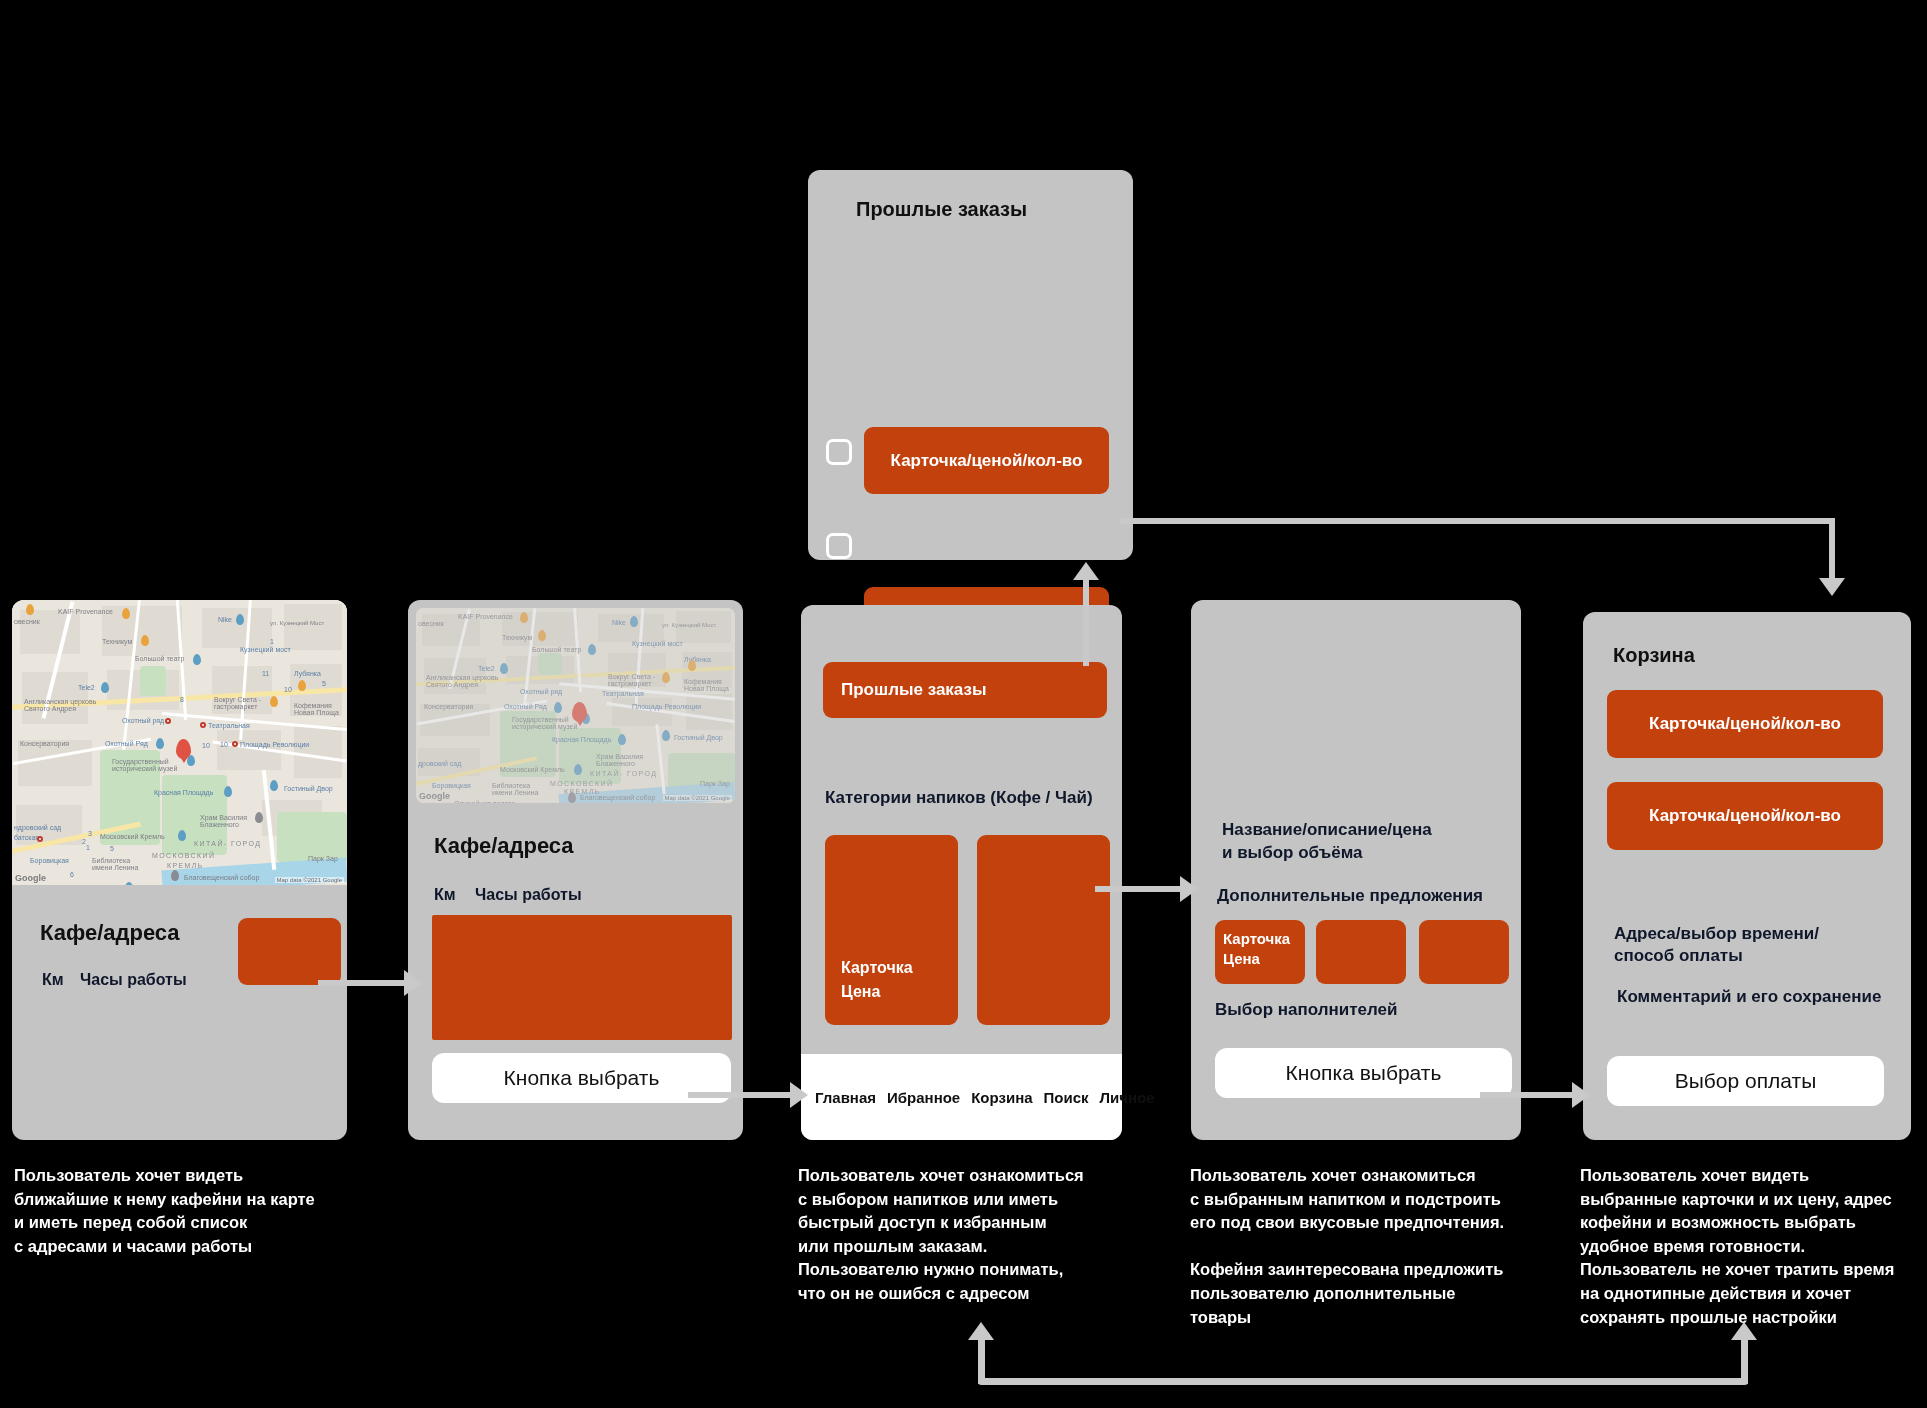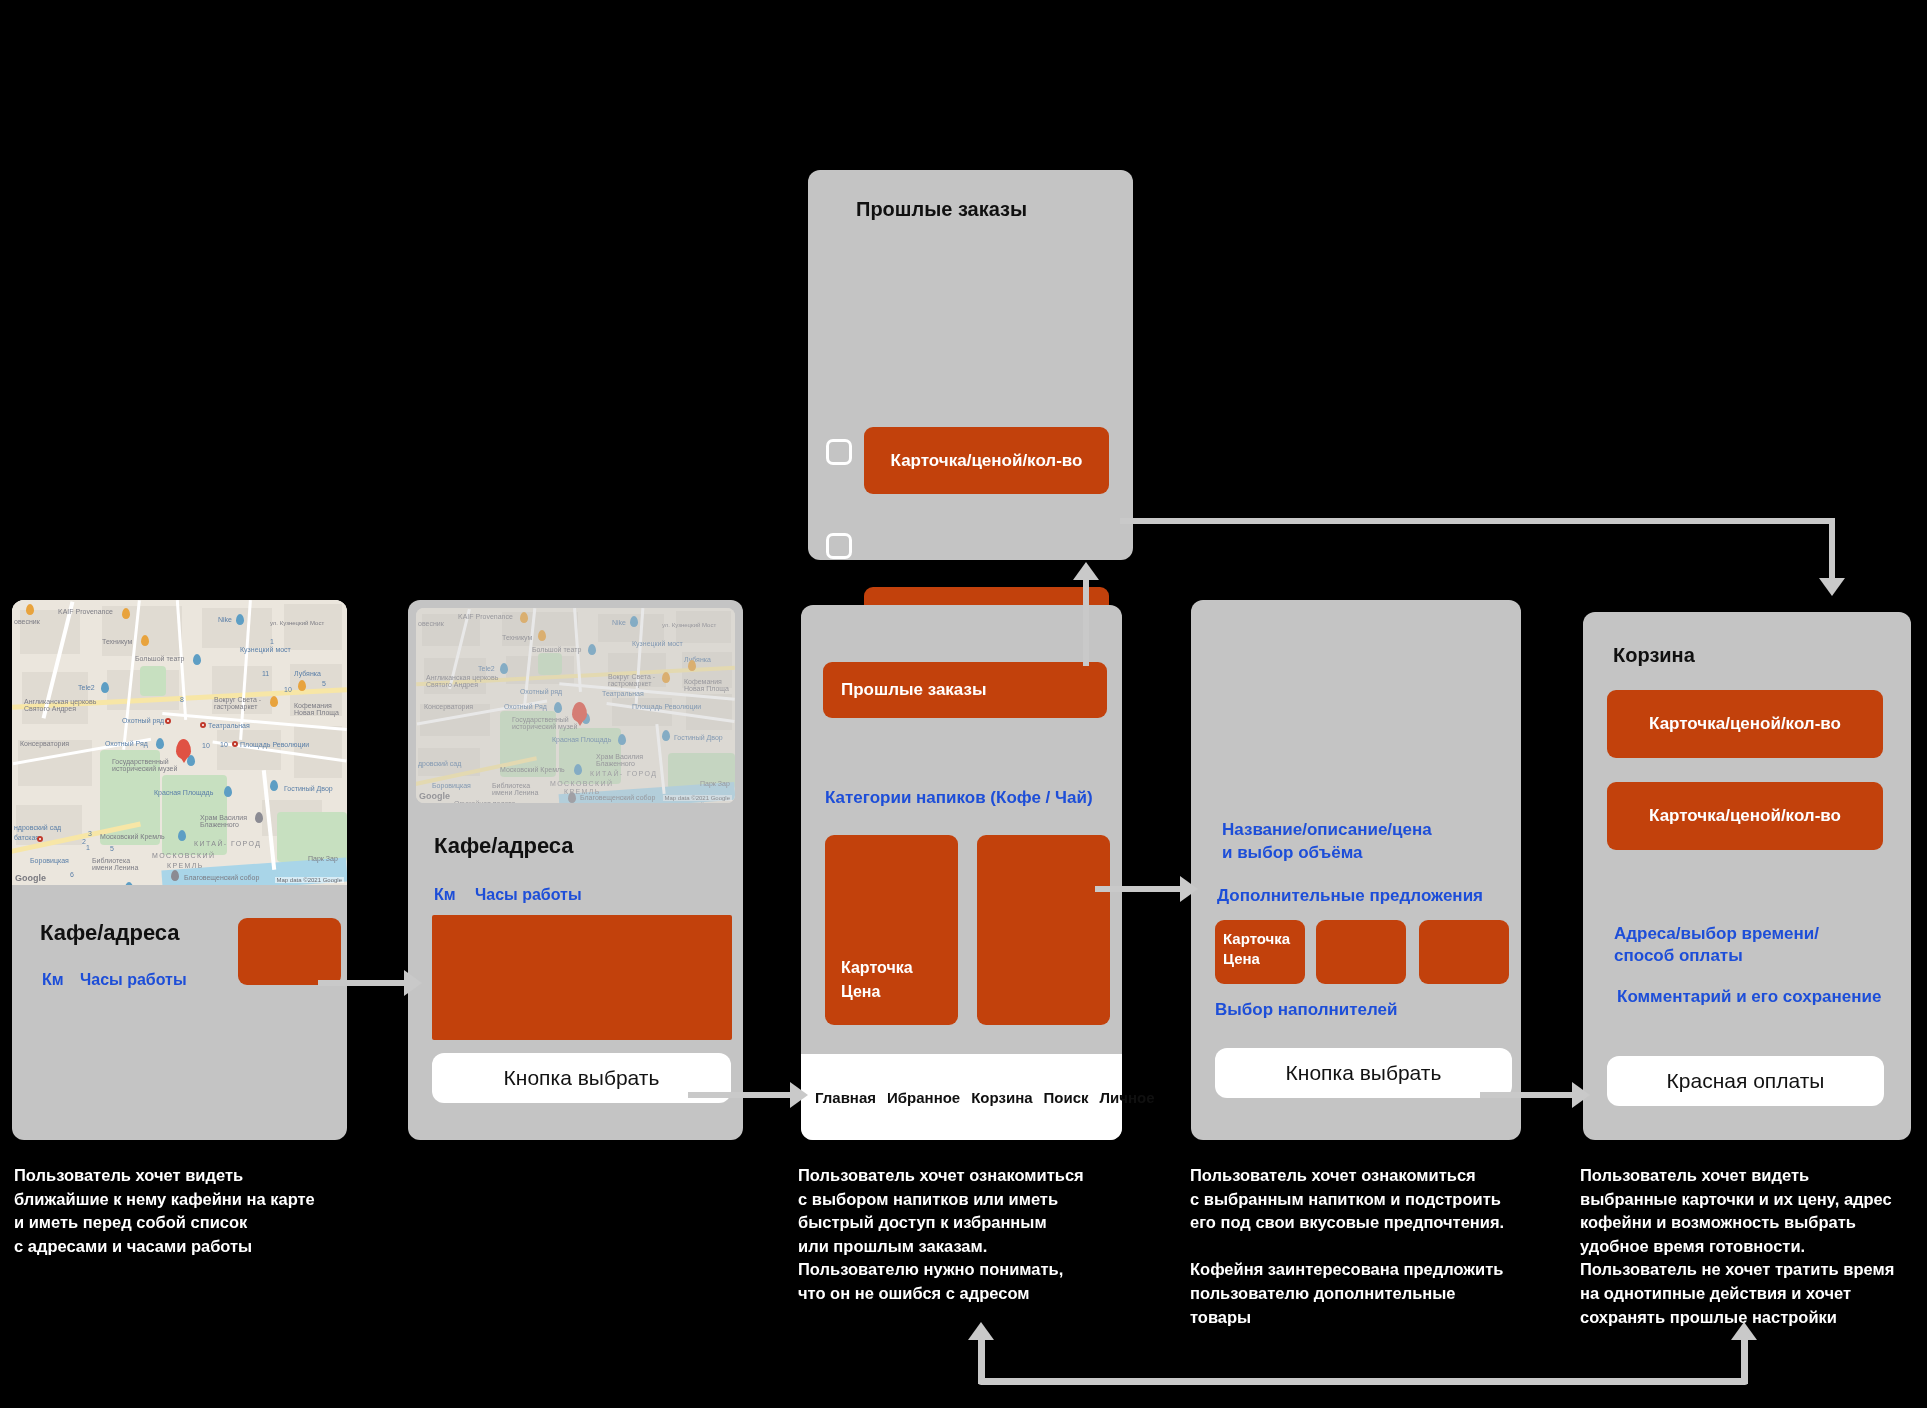--- a/index.html
+++ b/index.html
@@ -30,21 +30,21 @@
   }
   .card.centered { display: flex; align-items: center; justify-content: center; }
   .wbtn {
     background: #ffffff;
     border-radius: 9px;
     display: flex; align-items: center; justify-content: center;
     color: #121212;
     font-size: 21px;
     position: relative;
   }
-  .lbl { color: #1d4ed8; font-weight: bold; }
+  .lbl { color: #0f172a; font-weight: bold; }
 
   
   .map {
     position: absolute;
     overflow: hidden;
     background: #e9e5de;
     border-top-left-radius: 12px;
     border-top-right-radius: 12px;
   }
   .map .land { position:absolute; inset:0; background:#ebe6dd; }
@@ -422,21 +422,21 @@
     <div class="card centered" style="position:absolute; left:24px; top:170px; width:276px; height:68px; font-size:17px;">
       <span>Карточка/ценой/кол-во</span>
     </div>
 
     <div class="lbl" style="position:absolute; left:31px; top:312px; font-size:17px;">Адреса/выбор времени/</div>
     <div class="lbl" style="position:absolute; left:31px; top:334px; font-size:17px;">способ оплаты</div>
 
     <div class="lbl" style="position:absolute; left:34px; top:375px; font-size:17px;">Комментарий и его сохранение</div>
 
     <div class="wbtn" style="position:absolute; left:24px; top:444px; width:277px; height:50px; border-radius:12px;">
-      <span>Красная оплаты</span>
+      <span>Выбор оплаты</span>
     </div>
   </div>
 
   <div class="arrow-line" style="left:318px; top:980px; width:90px; height:6px;"></div>
   <div class="arrow-head ah-right" style="left:404px; top:970px;"></div>
 
   <div class="arrow-line" style="left:688px; top:1092px; width:108px; height:6px;"></div>
   <div class="arrow-head ah-right" style="left:790px; top:1082px;"></div>
 
   <div class="arrow-line" style="left:1095px; top:886px; width:92px; height:6px;"></div>

